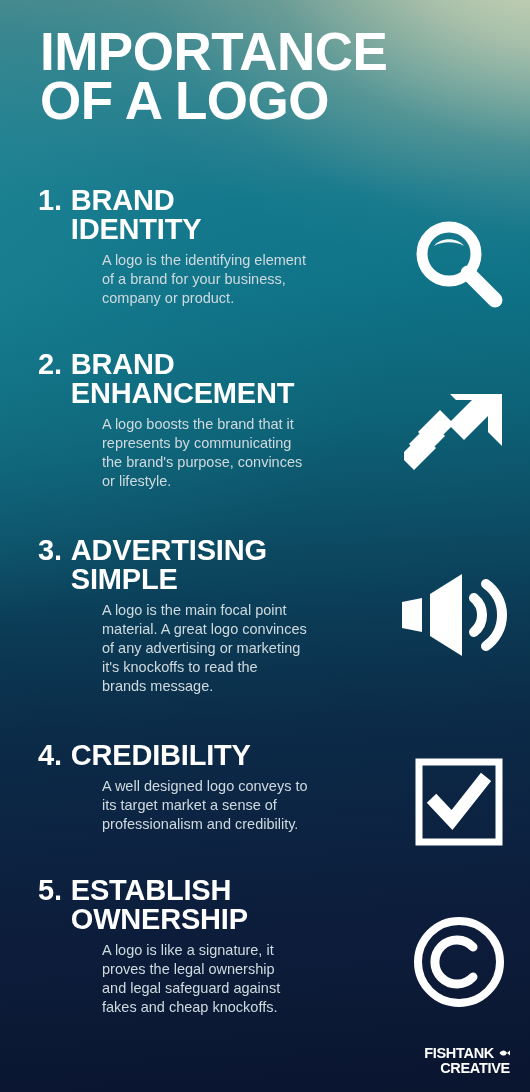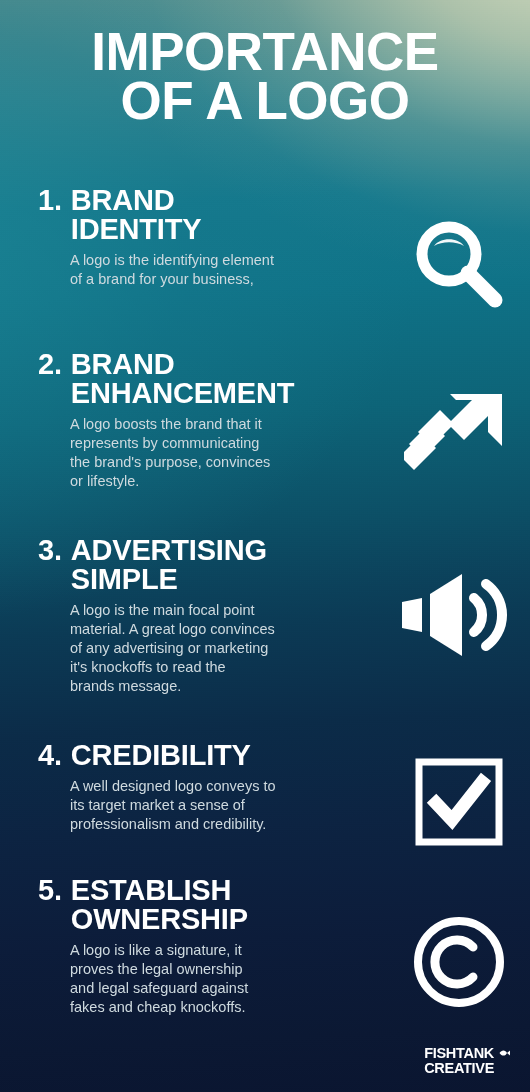--- a/index.html
+++ b/index.html
@@ -46,21 +46,20 @@
   .title {
     position:absolute;
     left:40px; top:27px;
     width:450px;
     color:#ffffff;
     font-size:53px;
     font-weight:700;
     line-height:0.93;
     letter-spacing:-0.5px;
     text-transform:uppercase;
-    text-align:center;
   }
   .title-line { display:block; white-space:nowrap; }
 
   
   .item { position:absolute; left:0; width:530px; }
   .item-text { position:absolute; left:38px; width:350px; }
   .heading {
     color:#ffffff;
     font-size:29px;
     font-weight:700;
@@ -69,21 +68,21 @@
     text-transform:uppercase;
     display:flex;
     align-items:flex-start;
     gap:9px;
   }
   .num { flex:0 0 auto; }
   .heading-words { display:block; }
   .heading-words span { display:block; white-space:nowrap; }
   .body {
     margin-top:7px;
-    margin-left:32px;
+    margin-left:64px;
     color:#cfdadf;
     font-size:14.5px;
     line-height:1.31;
     font-weight:400;
     max-width:295px;
   }
   .body span { display:block; white-space:nowrap; }
 
   
   .icon-wrap {
@@ -115,21 +114,21 @@
     text-align:center;
     color:#ffffff;
     font-weight:700;
     font-size:14.5px;
     line-height:1.03;
     letter-spacing:-0.3px;
   }
   #footer-logo .fl-row {
     display:flex;
     align-items:center;
-    justify-content:space-between;
+    justify-content:flex-end;
     gap:2px;
     white-space:nowrap;
   }
   .fish-glyph { display:inline-block; margin-left:2px; }
 </style>
 </head>
 <body>
 
 <div id="poster">
   <div id="grain"></div>
@@ -146,20 +145,21 @@
         <div class="heading">
           <span class="num">1.</span>
           <span class="heading-words">
             <span>BRAND</span>
             <span>IDENTITY</span>
           </span>
         </div>
         <div class="body">
           <span>A logo is the identifying element</span>
           <span>of a brand for your business,</span>
+          <span>company or product.</span>
         </div>
       </div>
     </div>
 
     <div class="item" id="item-2">
       <div class="item-text">
         <div class="heading">
           <span class="num">2.</span>
           <span class="heading-words">
             <span>BRAND</span>

